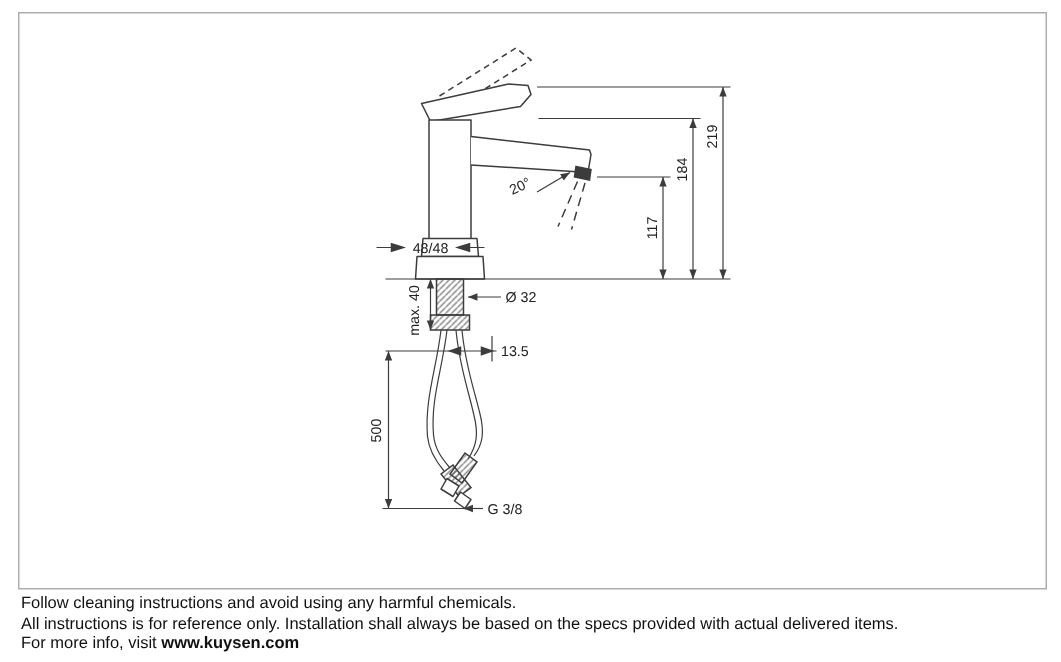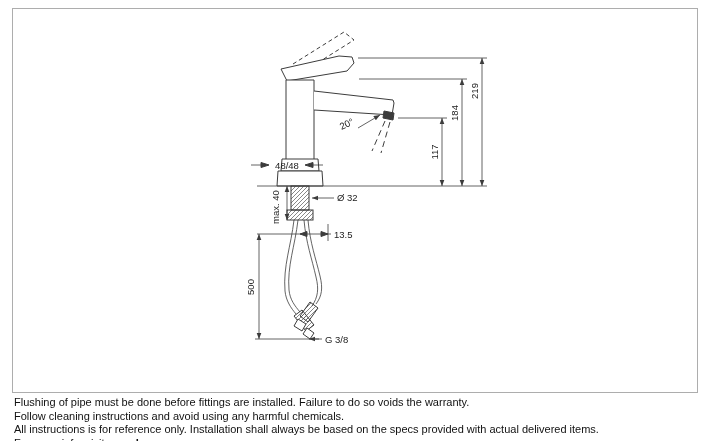--- a/index.html
+++ b/index.html
@@ -127,17 +127,16 @@
     </g>
 
     <g>
       <line x1="481" y1="57" x2="481" y2="185" class="dim" marker-start="url(#arr)" marker-end="url(#arr)"></line>
       <text x="477" y="90" text-anchor="middle" transform="rotate(-90 477 90)">219</text>
     </g>
   </svg>
 </div>
 
 <div class="footer">
-  <div>Flushing of pipe must be done before fittings are installed. Failure to do so voids the warranty.</div>
   <div>Follow cleaning instructions and avoid using any harmful chemicals.</div>
   <div>All instructions is for reference only. Installation shall always be based on the specs provided with actual delivered items.</div>
   <div><span>For more info, visit </span><strong>www.kuysen.com</strong></div>
 </div>
 
 </body></html>

